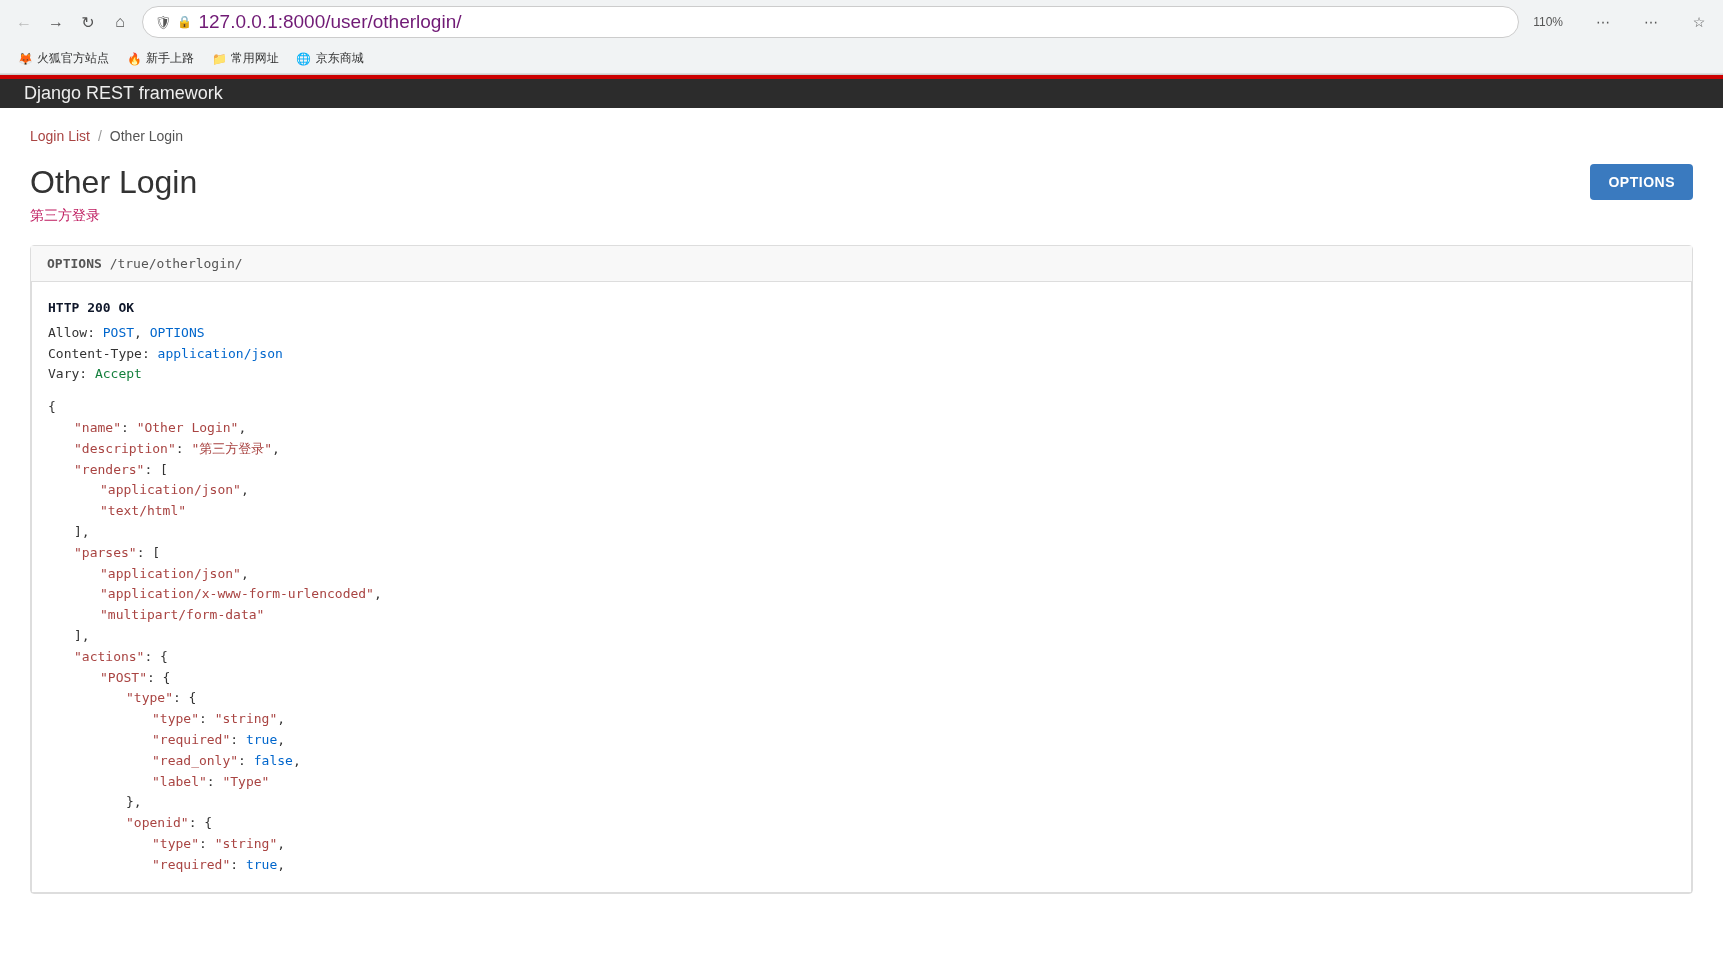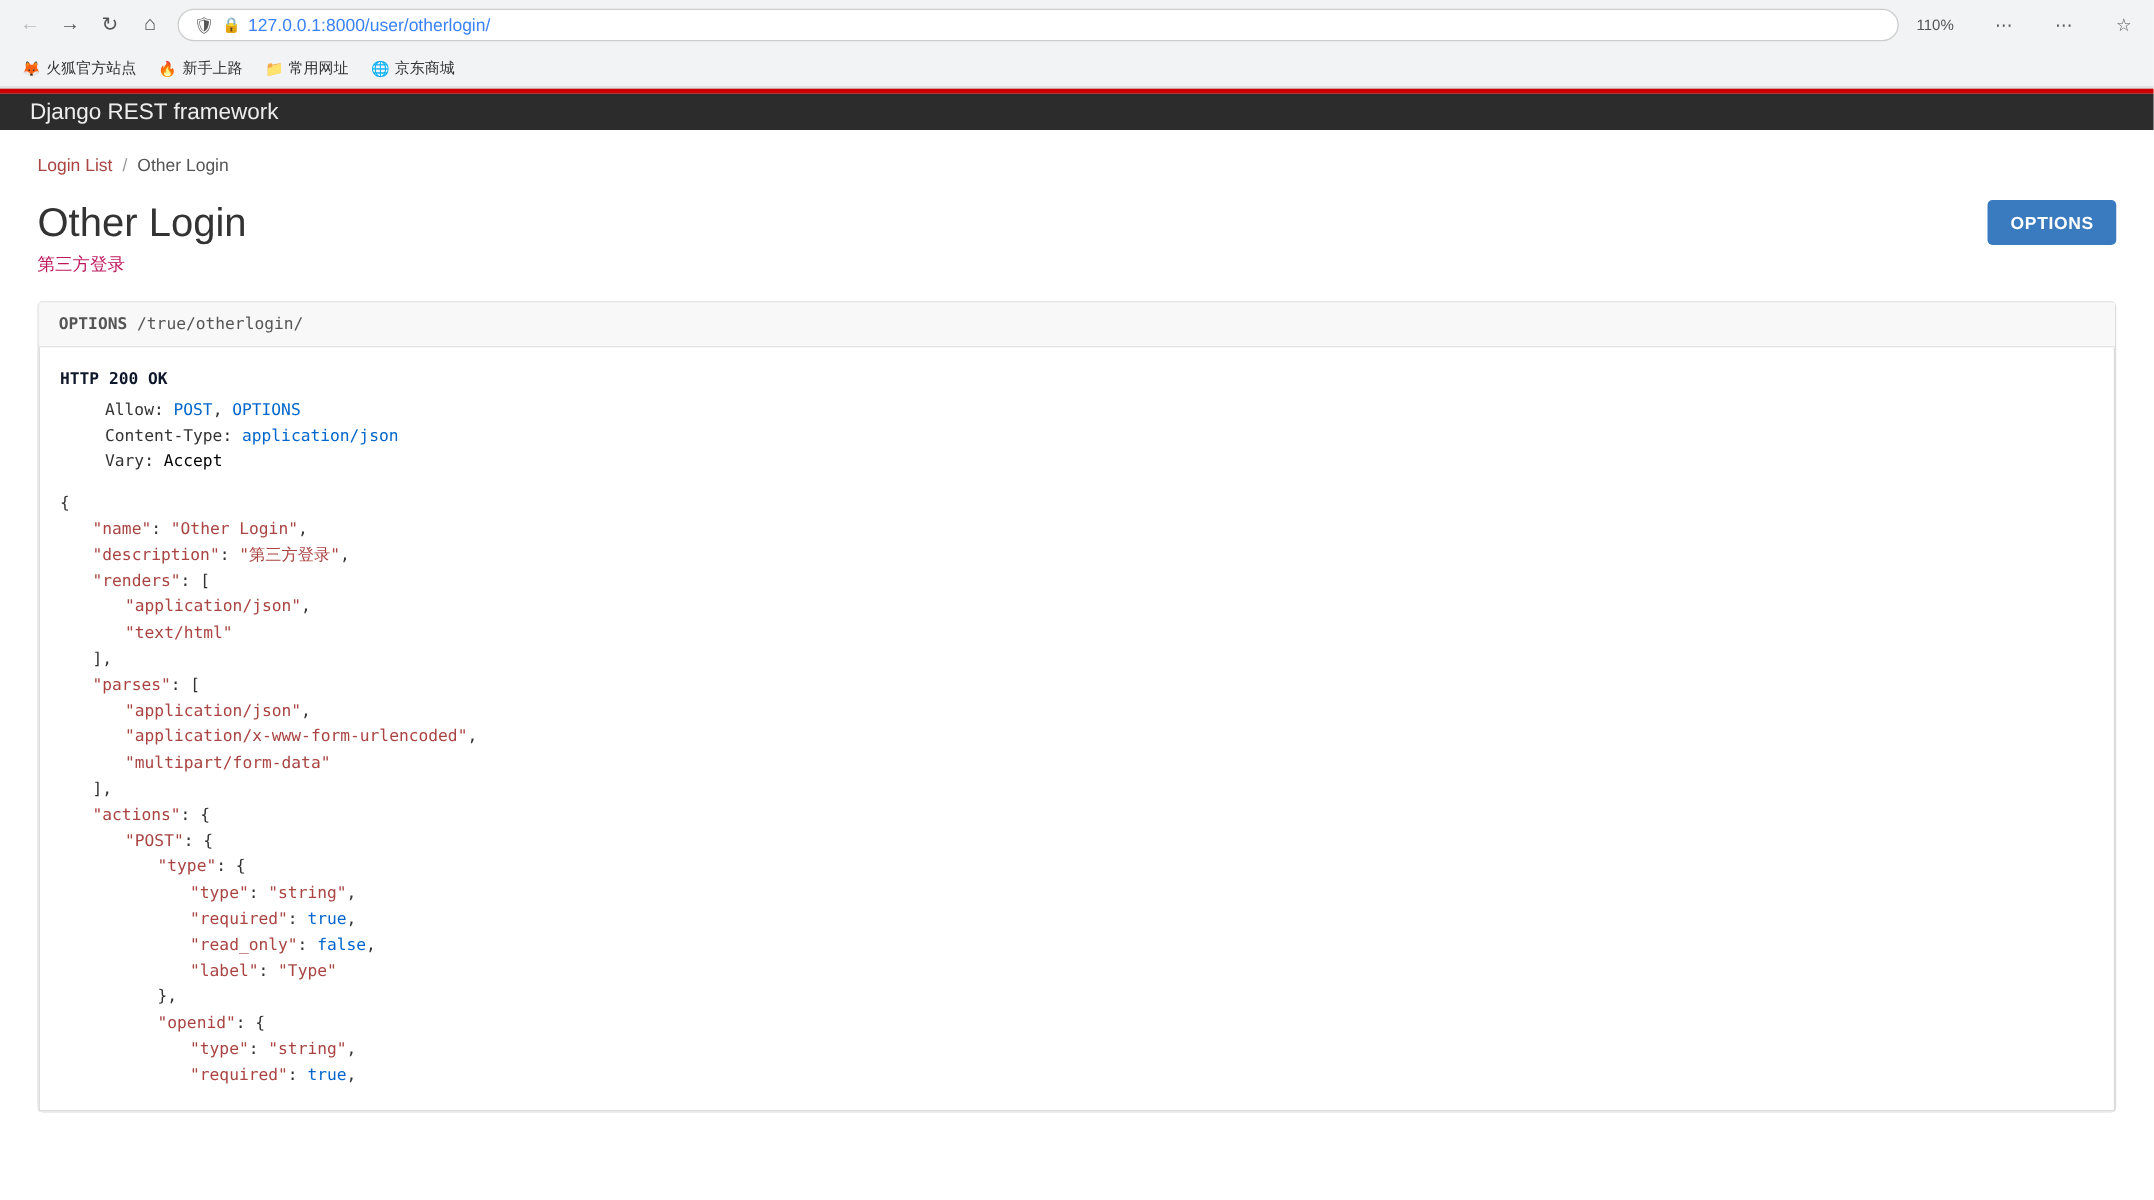--- a/index.html
+++ b/index.html
@@ -43,22 +43,22 @@
       border: 1px solid #ccc;
       border-radius: 20px;
       padding: 4px 12px;
       gap: 6px;
     }
     .security-icon { font-size: 13px; color: #555; }
     .address-bar {
       flex: 1;
       border: none;
       outline: none;
-      font-size: 14px;
-      color: #3b82f6;
+      font-size: 19px;
+      color: #701a75;
       background: transparent;
     }
     .browser-actions {
       display: flex;
       gap: 20px;
       align-items: center;
     }
     .browser-action-btn {
       width: 28px;
       height: 28px;
@@ -197,21 +197,21 @@
       border: 1px solid #ddd;
       border-top: none;
       padding: 16px;
       font-family: monospace;
       font-size: 13px;
       line-height: 1.6;
       background: #fff;
     }
 
     .response-status { color: #0f172a; font-weight: bold; margin-bottom: 4px; }
-    .response-header-line { color: #333; margin-left: 36px; }
+    .response-header-line { color: #333; }
 
     .json-body { margin-top: 12px; }
     .json-brace { color: #333; }
     .json-key { color: #a94442; }
     .json-string { color: #a94442; }
     .json-keyword { color: #0066cc; }
     .json-indent-1 { padding-left: 26px; }
     .json-indent-2 { padding-left: 52px; }
     .json-indent-3 { padding-left: 78px; }
     .json-indent-4 { padding-left: 104px; }
@@ -294,21 +294,21 @@
         <span>Allow:</span>
         <span style="color:#0066cc;"> POST</span><span>,</span>
         <span style="color:#0066cc;"> OPTIONS</span>
       </div>
       <div class="response-header-line">
         <span>Content-Type:</span>
         <span style="color:#0066cc;">application/json</span>
       </div>
       <div class="response-header-line">
         <span>Vary:</span>
-        <span style="color:#000000;">Accept</span>
+        <span style="color:#15803d;">Accept</span>
       </div>
 
       <div class="json-body">
         <span class="json-line json-brace">{</span>
         <span class="json-line json-indent-1">
           <span class="json-key">"name"</span><span>: </span><span class="json-string">"Other Login"</span><span>,</span>
         </span>
         <span class="json-line json-indent-1">
           <span class="json-key">"description"</span><span>: </span><span class="json-string">"第三方登录"</span><span>,</span>
         </span>

